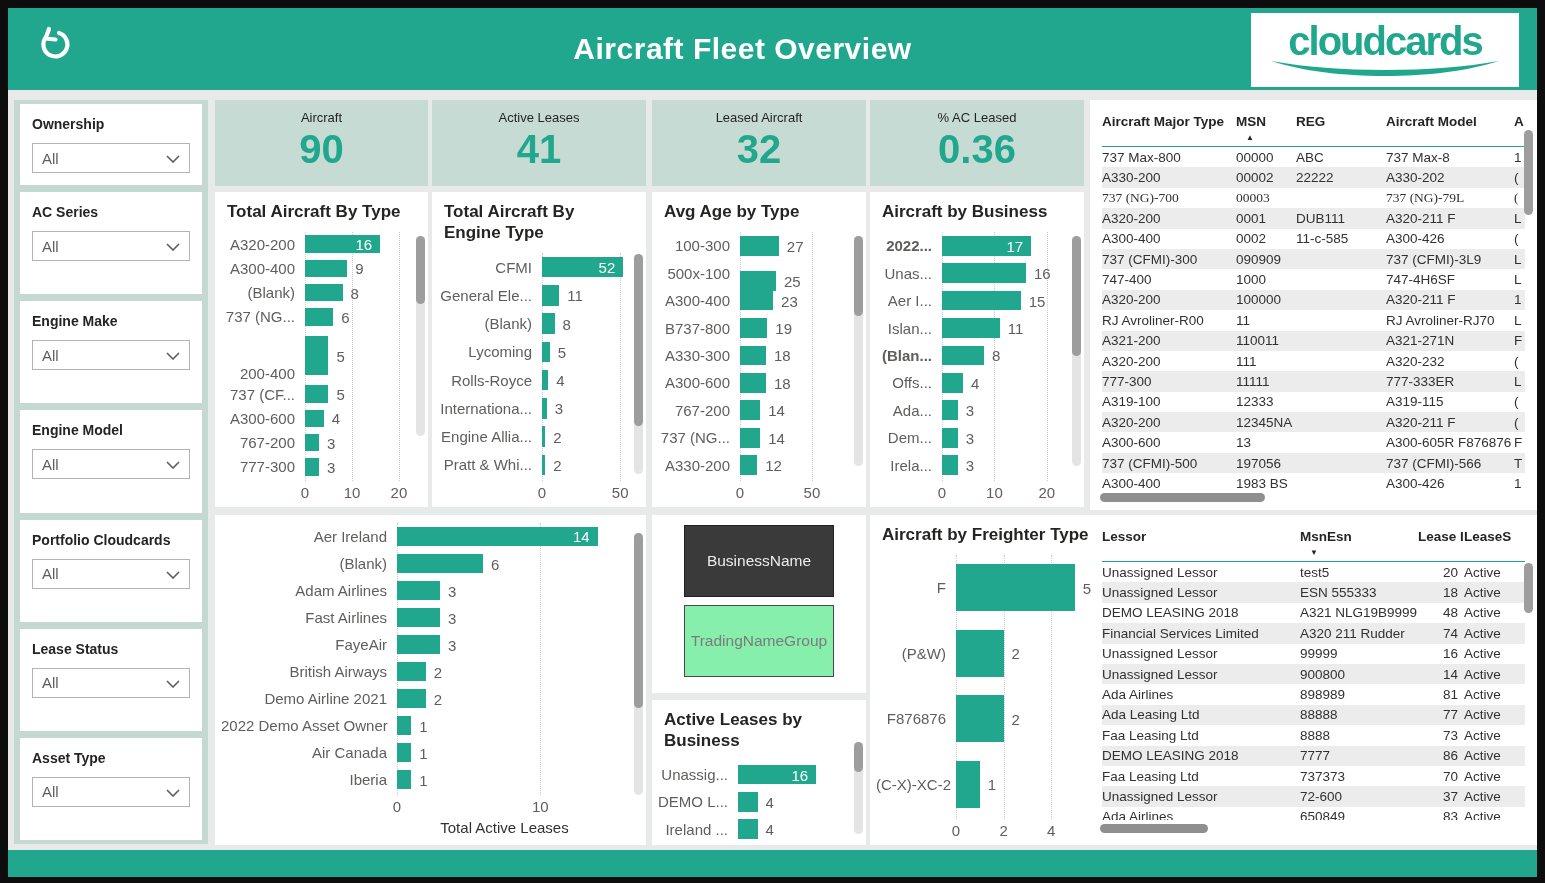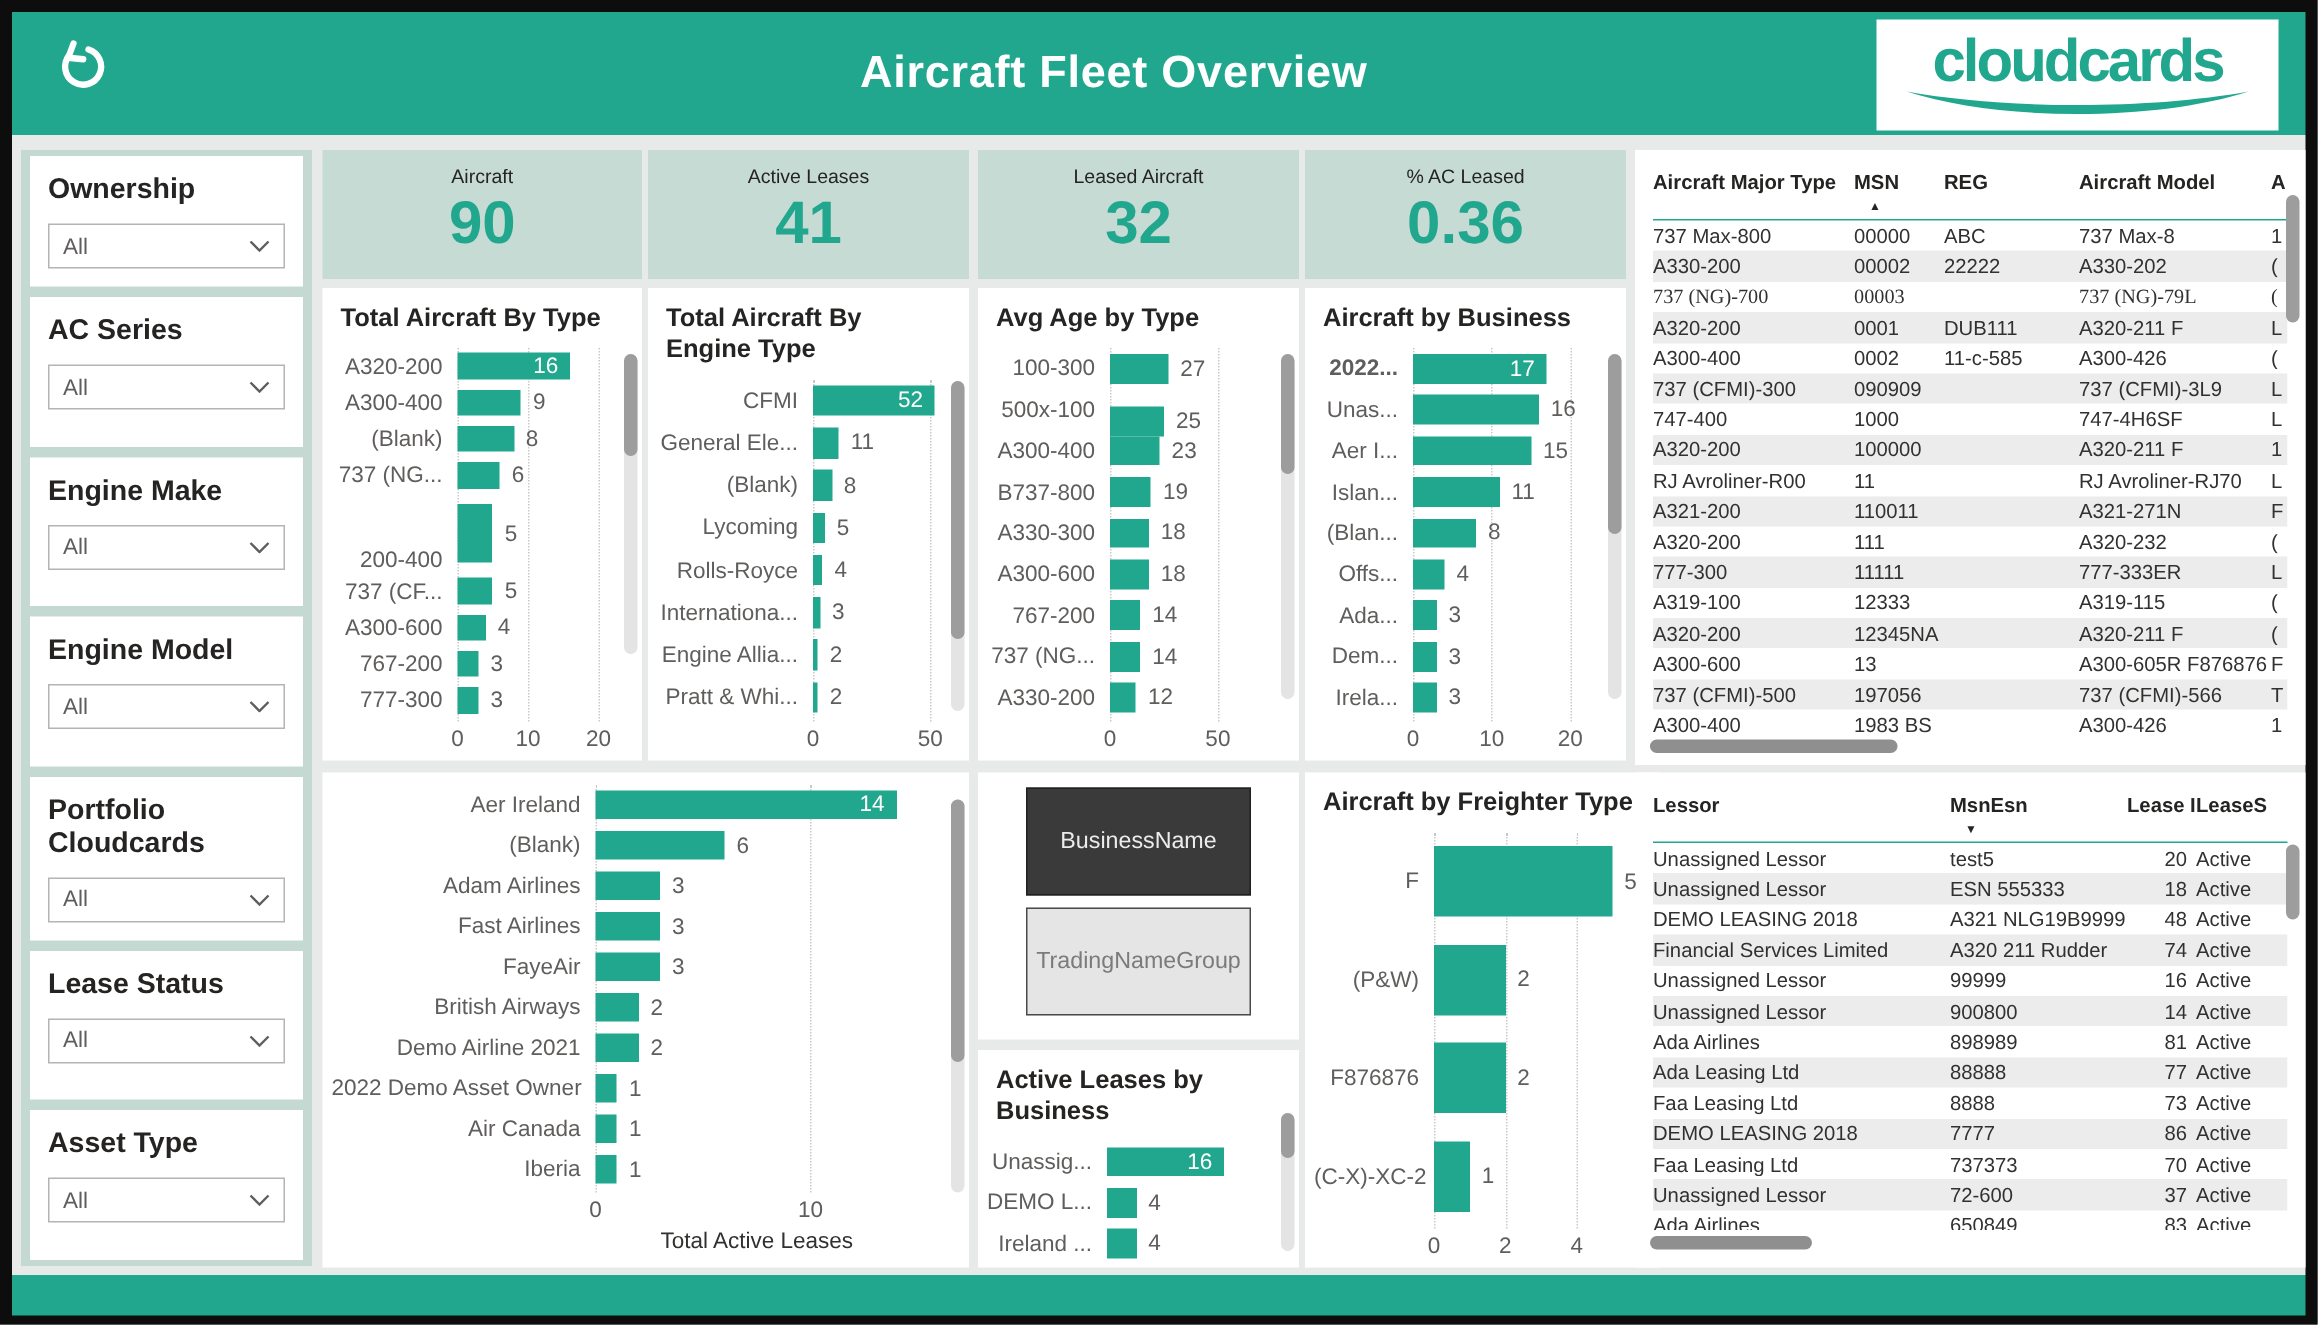--- a/index.html
+++ b/index.html
@@ -15,21 +15,21 @@
   #back-btn{position:absolute;left:22px;top:18px;width:46px;height:46px;cursor:pointer;display:flex;align-items:center;justify-content:center;}
   #logo-box{position:absolute;right:18px;top:5px;width:268px;height:74px;background:#fff;display:flex;flex-direction:column;align-items:center;justify-content:center;padding-top:4px;}
   #logo-text{color:var(--accent);font-size:40px;font-weight:bold;letter-spacing:-2px;line-height:36px;}
   #main{left:8px;top:90px;width:1529px;height:760px;background:var(--page-bg);}
   #footer{left:8px;top:850px;width:1529px;height:27px;background:var(--accent);}
   .panel{position:absolute;background:#fff;overflow:hidden;}
   
   #sidebar{position:absolute;left:6px;top:10px;width:194px;height:744px;background:var(--side-bg);display:flex;flex-direction:column;gap:7px;padding:4px 6px;}
   .filter-card{background:#fff;padding:12px 12px;flex:1;}
   .filter-card.first{flex:0 0 78px;}
-  .filter-label{font-size:19px;font-weight:bold;color:var(--dark);}
+  .filter-label{font-size:14px;font-weight:bold;color:var(--dark);}
   .dropdown{margin-top:11px;height:30px;border:1px solid #b6b3b0;background:#fff;display:flex;align-items:center;padding:0 9px;cursor:pointer;}
   .dropdown-value{flex:1;font-size:15px;color:var(--gray);}
   
   .kpi{position:absolute;height:86px;background:var(--kpi-bg);text-align:center;padding-top:10px;}
   .kpi-label{font-size:13px;color:var(--dark);}
   .kpi-value{font-size:40px;font-weight:bold;color:var(--accent);line-height:48px;}
   
   .chart-panel{display:flex;flex-direction:column;}
   .chart-title{padding:9px 12px 2px 12px;font-size:17px;font-weight:bold;color:var(--dark);line-height:21px;}
   .chart-area{flex:1;position:relative;display:flex;flex-direction:column;padding:8px 6px 2px 6px;}
@@ -45,21 +45,21 @@
   .axis-row{position:relative;height:26px;z-index:1;}
   .axis-tick{position:absolute;top:5px;transform:translateX(-50%);font-size:15px;color:var(--gray);}
   .axis-title{height:24px;text-align:center;font-size:15px;color:var(--cell);z-index:1;}
   .scroll-track{position:absolute;width:9px;border-radius:5px;background:#e4e4e4;z-index:2;}
   .scroll-thumb{position:absolute;width:9px;border-radius:5px;background:#9d9d9d;z-index:3;cursor:pointer;}
   .hscroll-thumb{position:absolute;height:9px;border-radius:5px;background:#8f8f8f;z-index:3;cursor:pointer;}
   
   #buttons-panel{padding:10px 32px;}
   .sel-btn{height:72px;display:flex;align-items:center;justify-content:center;font-size:15.5px;cursor:pointer;}
   .sel-btn.on{background:#3a3a3a;border:1px solid #1f1f1f;color:#ececec;margin-bottom:8px;}
-  .sel-btn.off{background:#e5e5e5;border:1px solid #4a4a4a;color:#7b7b7b;}
+  .sel-btn.off{background:#86efac;border:1px solid #4a4a4a;color:#7b7b7b;}
   
   .tbl{padding:10px 12px 0 12px;display:flex;flex-direction:column;height:100%;}
   .tbl-head{display:grid;font-size:13.5px;font-weight:bold;color:var(--dark);}
   .tbl-arrows{display:grid;height:16px;border-bottom:1px solid var(--accent);}
   .sort-arrow{font-size:8px;color:var(--dark);padding-left:10px;line-height:14px;}
   .tbl-body{overflow:hidden;}
   .tbl-row{display:grid;height:20.4px;align-items:center;cursor:pointer;}
   .tbl-row.striped{background:#ececec;}
   .tbl-cell{font-size:13.5px;color:var(--cell);white-space:nowrap;overflow:hidden;padding-right:6px;}
   .tbl-cell.r{text-align:right;}
@@ -447,21 +447,21 @@
               </div>
             </div>
             <div class="bar-row">
               <div class="bar-label" style="width: 66px;">Islan...</div>
               <div class="bar-track" style="margin-right: 18px;">
                 <span class="val-out" style="left: calc(48.8889% + 8px);">11</span>
                 <div class="bar" style="width: 48.8889%;"></div>
               </div>
             </div>
             <div class="bar-row">
-              <div class="bar-label" style="width: 66px;">(Blan...</div>
+              <div class="bar-label" style="width: 66px; font-weight: bold;">(Blan...</div>
               <div class="bar-track" style="margin-right: 18px;">
                 <span class="val-out" style="left: calc(35.5556% + 8px);">8</span>
                 <div class="bar" style="width: 35.5556%;"></div>
               </div>
             </div>
             <div class="bar-row">
               <div class="bar-label" style="width: 66px;">Offs...</div>
               <div class="bar-track" style="margin-right: 18px;">
                 <span class="val-out" style="left: calc(17.7778% + 8px);">4</span>
                 <div class="bar" style="width: 17.7778%;"></div>

